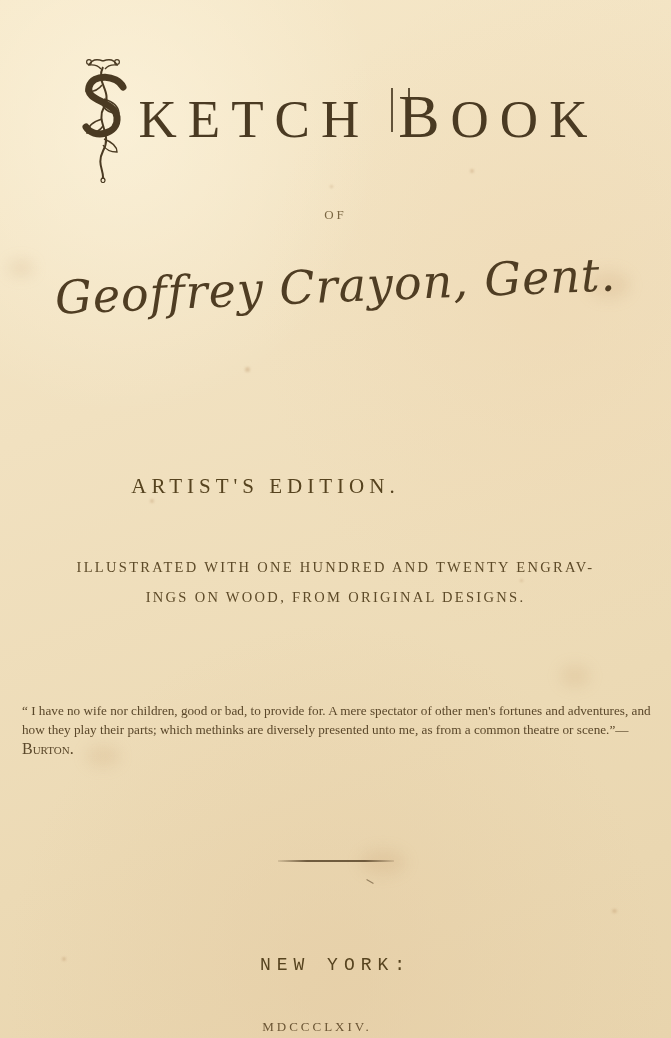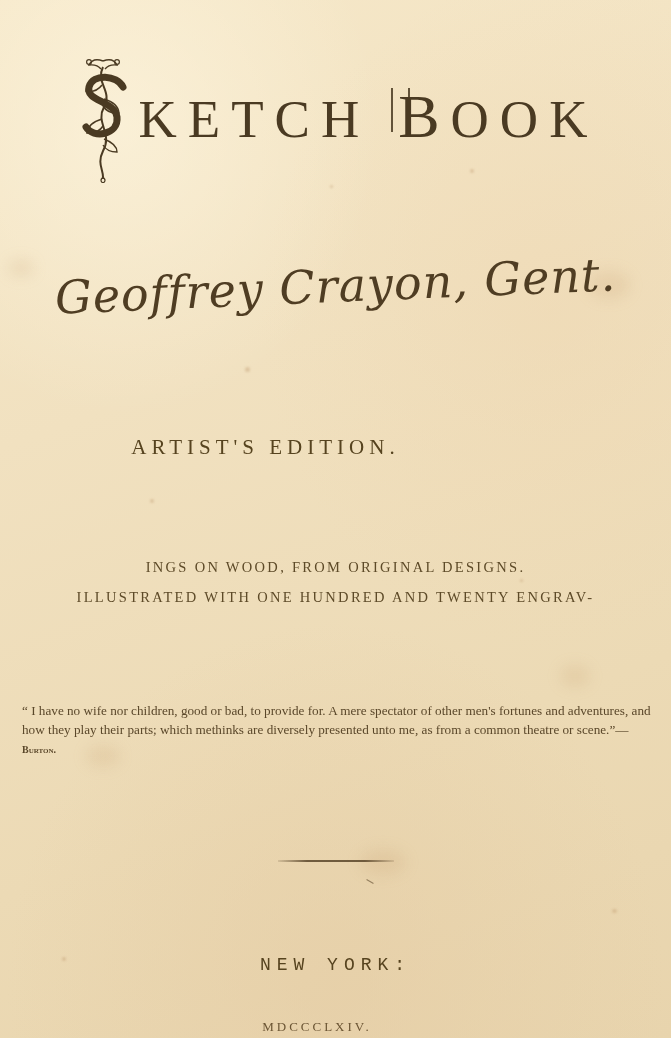--- a/index.html
+++ b/index.html
@@ -113,21 +113,21 @@
     font-size: 46px;
     color: #4f3d23;
     letter-spacing: 1px;
     transform: rotate(-2.4deg);
     white-space: nowrap;
   }
 
   
   .edition {
     position: absolute;
-    top: 416px;
+    top: 455px;
     width: 531px;
     text-align: center;
     font-size: 21px;
     letter-spacing: 5px;
     color: #56431f;
   }
 
   
   .illus {
     position: absolute;
@@ -146,22 +146,21 @@
     top: 682px;
     left: 22px;
     width: 630px;
     font-size: 13.2px;
     line-height: 19px;
     color: #5a472a;
     text-align: left;
   }
   .quote .src {
     font-variant: small-caps;
-    font-size: 10px;
-    font-weight: bold;
+    font-size: 16px;
   }
 
   
   .rule {
     position: absolute;
     top: 841px;
     left: 278px;
     width: 116px;
     height: 2px;
     background: linear-gradient(90deg, rgba(90,70,42,0.15), rgba(90,70,42,0.85) 25%, rgba(90,70,42,0.85) 75%, rgba(90,70,42,0.15));
@@ -246,28 +245,29 @@
 
           <path d="M50 34 C 44 22, 20 20, 16 34 C 12 48, 42 48, 44 64 C 46 82, 20 86, 13 74" fill="none" stroke-width="7" stroke-linecap="round"></path>
         </g>
       </svg>
     </div>
     <div class="title-text">
       <span>KETCH</span><span style="display:inline-block;width:26px"></span><span class="bigB">B</span><span>OOK</span>
     </div>
   </div>
 
+  <div class="of">OF</div>
 
   <div class="signature">Geoffrey Crayon, Gent.</div>
 
   <div class="edition">ARTIST'S EDITION.</div>
 
   <div class="illus">
+    <div>ILLUSTRATED WITH ONE HUNDRED AND TWENTY ENGRAV-</div>
     <div>INGS ON WOOD, FROM ORIGINAL DESIGNS.</div>
-    <div>ILLUSTRATED WITH ONE HUNDRED AND TWENTY ENGRAV-</div>
   </div>
 
   <div class="quote">
     <span>“ I have no wife nor children, good or bad, to provide for.  A mere spectator of other men's fortunes and adventures, and how they play their parts; which methinks are diversely presented unto me, as from a common theatre or scene.”—</span><span class="src">Burton.</span>
   </div>
 
   <div class="rule"></div>
   <div class="tick"></div>
 
   <div class="city">NEW YORK:</div>

